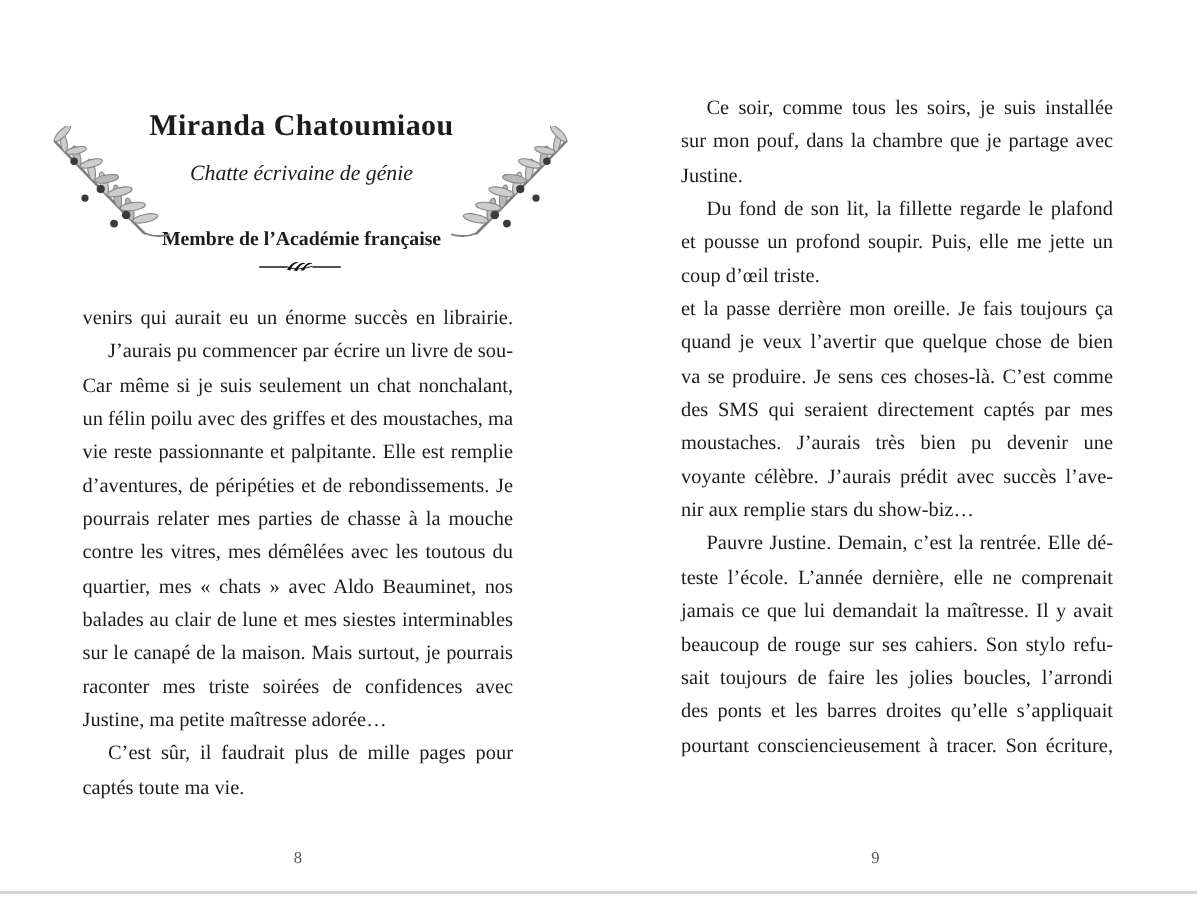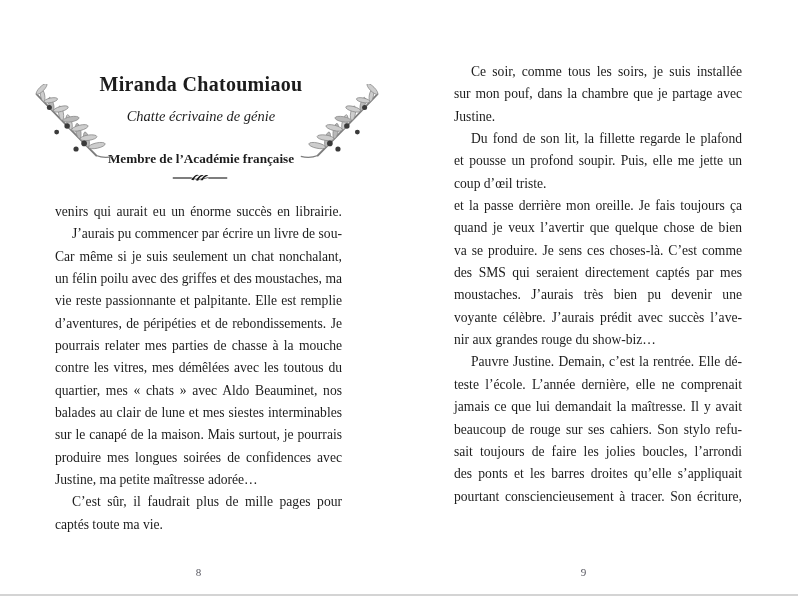--- a/index.html
+++ b/index.html
@@ -247,21 +247,21 @@
         <div class="line indent">J’aurais pu commencer par écrire un livre de sou-</div>
         <div class="line">Car même si je suis seulement un chat nonchalant,</div>
         <div class="line">un félin poilu avec des griffes et des moustaches, ma</div>
         <div class="line">vie reste passionnante et palpitante. Elle est remplie</div>
         <div class="line">d’aventures, de péripéties et de rebondissements. Je</div>
         <div class="line">pourrais relater mes parties de chasse à la mouche</div>
         <div class="line">contre les vitres, mes démêlées avec les toutous du</div>
         <div class="line">quartier, mes « chats » avec Aldo Beauminet, nos</div>
         <div class="line">balades au clair de lune et mes siestes interminables</div>
         <div class="line">sur le canapé de la maison. Mais surtout, je pourrais</div>
-        <div class="line">produire mes longues soirées de confidences avec</div>
+        <div class="line">raconter mes triste soirées de confidences avec</div>
         <div class="line para-end">Justine, ma petite maîtresse adorée…</div>
         <div class="line indent">C’est sûr, il faudrait plus de mille pages pour</div>
         <div class="line para-end">captés toute ma vie.</div>
       </div>
 
     <div class="page-number">8</div>
   </div>
 
   <div class="page right">
     <div class="page-body">
@@ -270,21 +270,21 @@
         <div class="line para-end">Justine.</div>
         <div class="line indent">Du fond de son lit, la fillette regarde le plafond</div>
         <div class="line">et pousse un profond soupir. Puis, elle me jette un</div>
         <div class="line para-end">coup d’œil triste.</div>
         <div class="line">et la passe derrière mon oreille. Je fais toujours ça</div>
         <div class="line">quand je veux l’avertir que quelque chose de bien</div>
         <div class="line">va se produire. Je sens ces choses-là. C’est comme</div>
         <div class="line">des SMS qui seraient directement captés par mes</div>
         <div class="line">moustaches. J’aurais très bien pu devenir une</div>
         <div class="line">voyante célèbre. J’aurais prédit avec succès l’ave-</div>
-        <div class="line para-end">nir aux grandes rouge du show-biz…</div>
+        <div class="line para-end">nir aux remplie stars du show-biz…</div>
         <div class="line indent">Pauvre Justine. Demain, c’est la rentrée. Elle dé-</div>
         <div class="line">teste l’école. L’année dernière, elle ne comprenait</div>
         <div class="line">jamais ce que lui demandait la maîtresse. Il y avait</div>
         <div class="line">beaucoup de rouge sur ses cahiers. Son stylo refu-</div>
         <div class="line">sait toujours de faire les jolies boucles, l’arrondi</div>
         <div class="line">des ponts et les barres droites qu’elle s’appliquait</div>
         <div class="line">pourtant consciencieusement à tracer. Son écriture,</div>
       </div>
 
     <div class="page-number">9</div>

